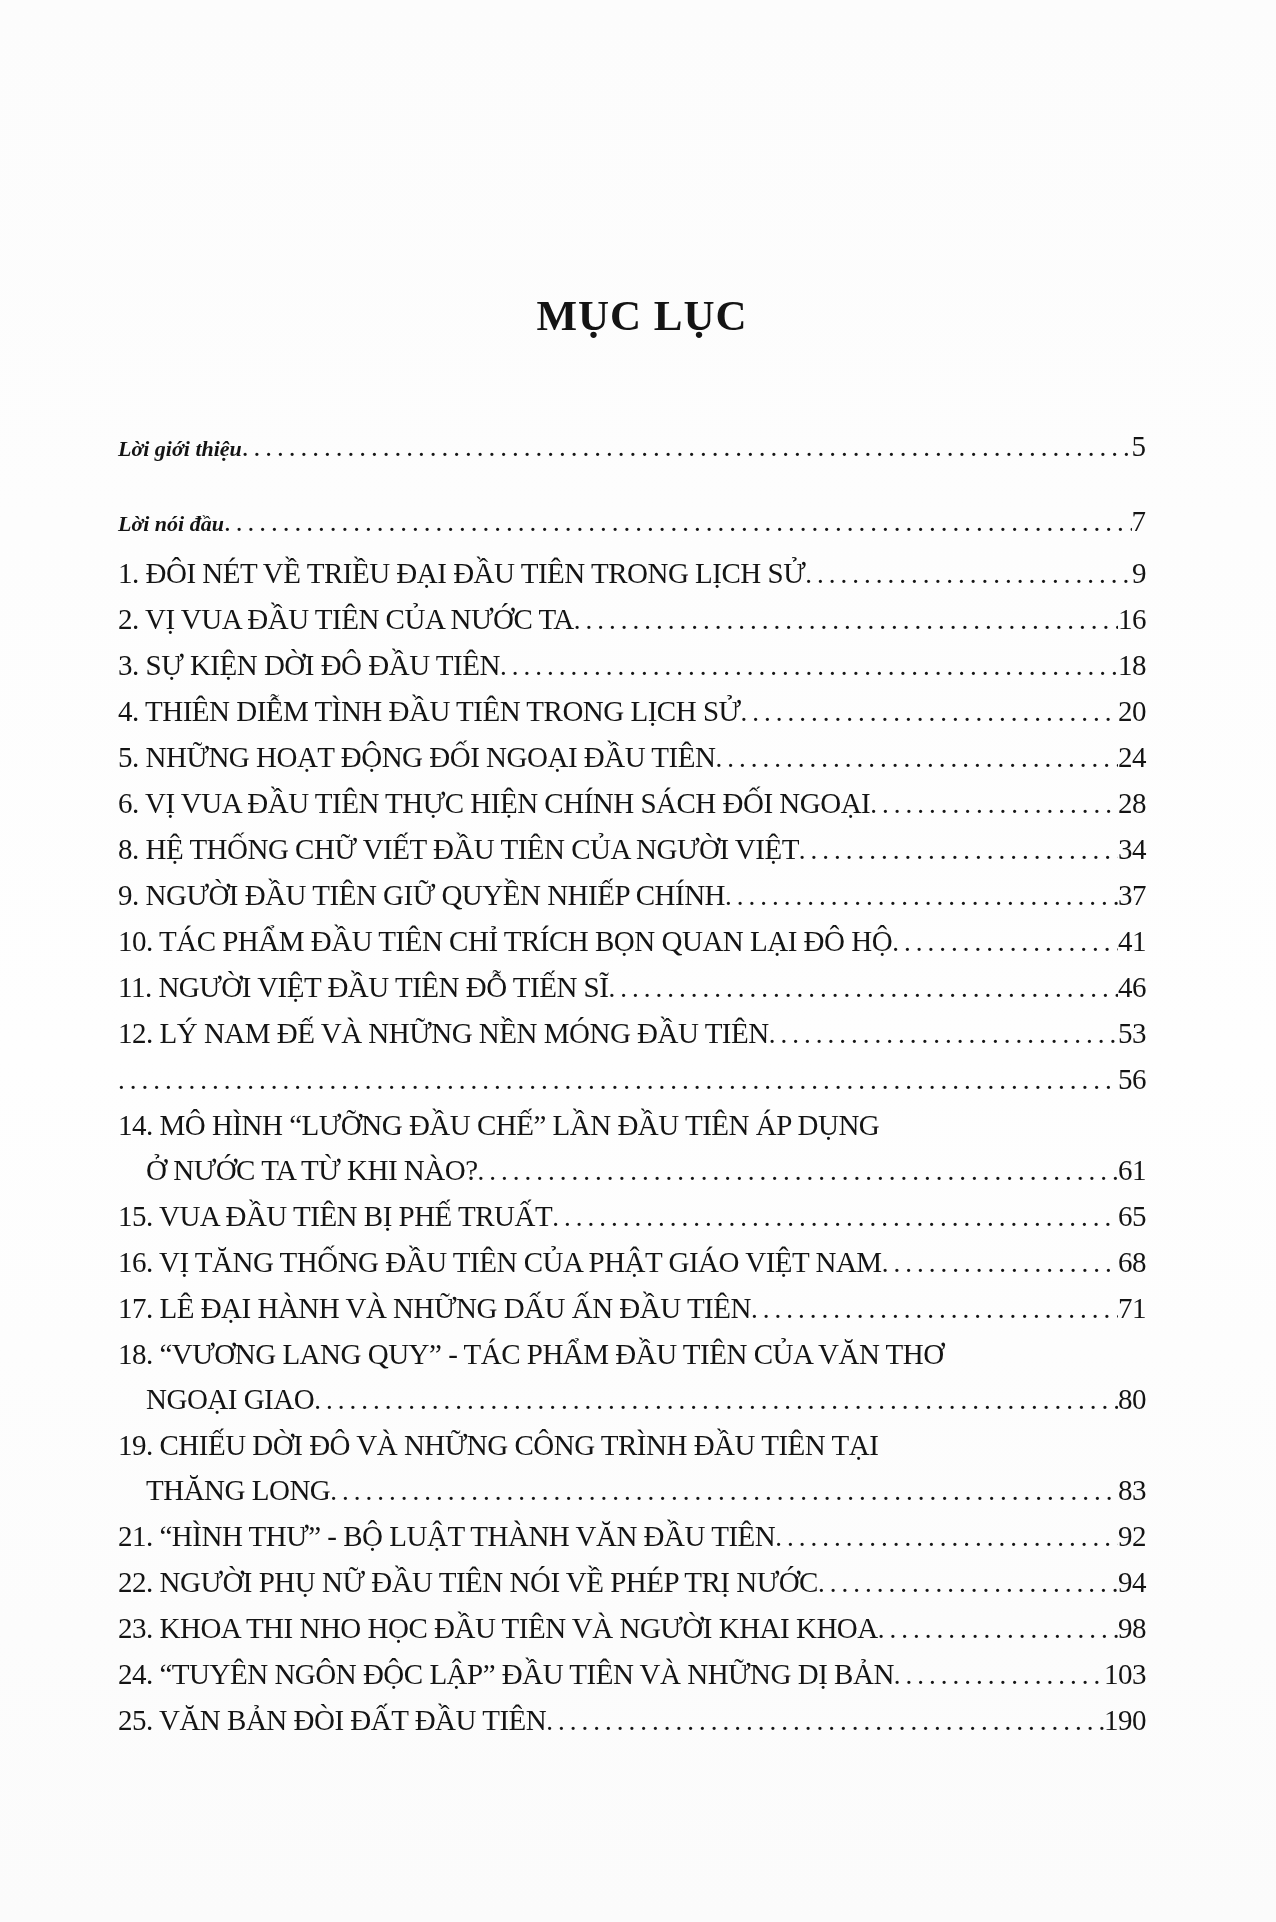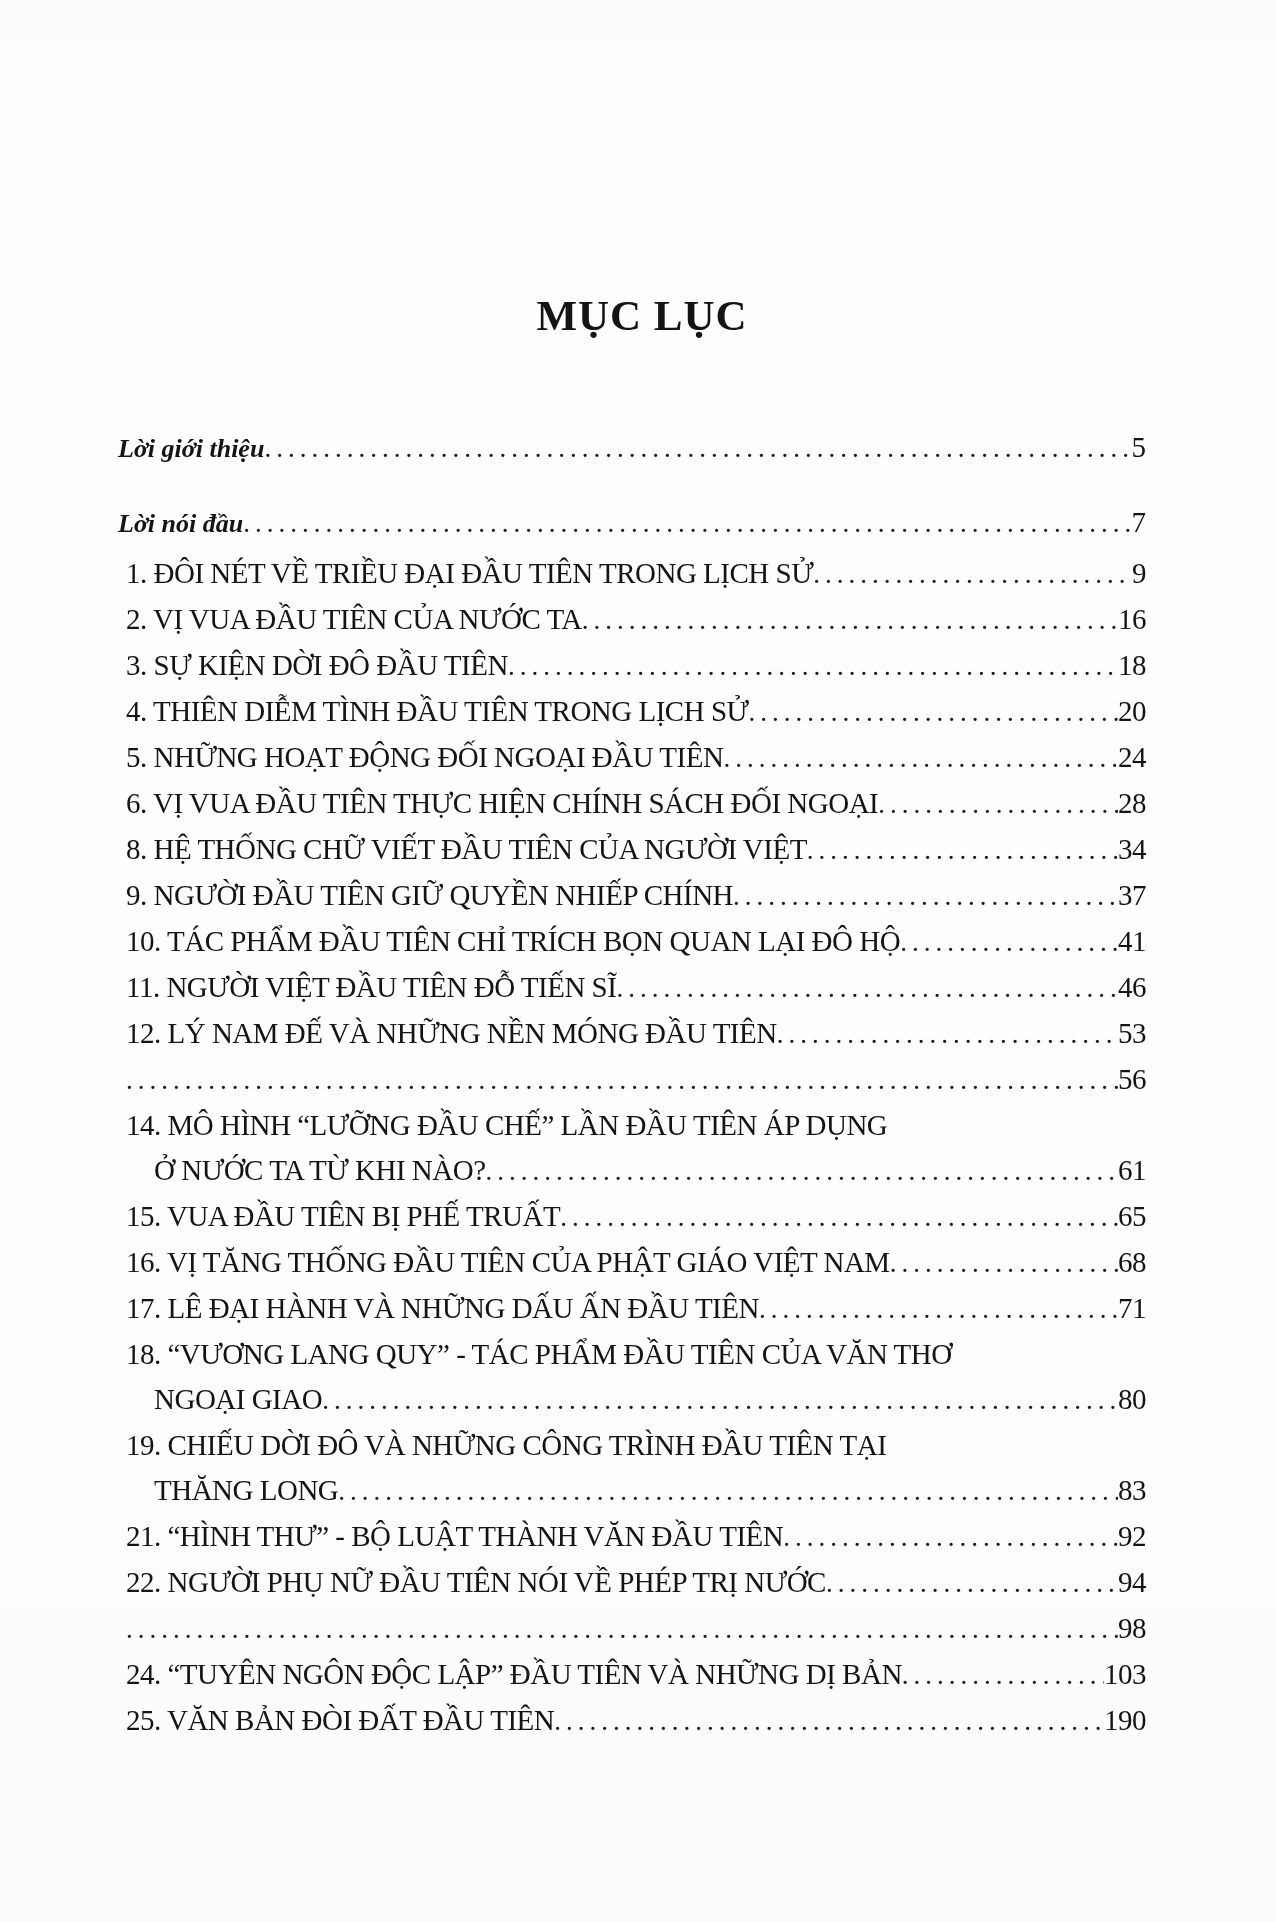--- a/index.html
+++ b/index.html
@@ -52,29 +52,28 @@
   }
   .dots::after {
     content: "......................................................................................................................................................................................................................";
   }
   .page-num {
     flex: 0 0 auto;
   }
   .entry.chapter {
     font-size: 29px;
     letter-spacing: -0.5px;
-    margin-left: 8px;
   }
   .entry.preface {
     font-size: 29px;
   }
   .entry.preface .t {
     font-style: italic;
     font-weight: bold;
-    font-size: 26px;
+    font-size: 22px;
     letter-spacing: 0;
     margin-top: 30px;
   }
   .entry.preface + .entry.chapter {
     margin-top: 5px;
   }
   .cont-line .t {
     padding-left: 28px;
   }
 </style>
@@ -287,20 +286,21 @@
     <div class="line label-line">
       <span class="t">22. NGƯỜI PHỤ NỮ ĐẦU TIÊN NÓI VỀ PHÉP TRỊ NƯỚC</span>
       <span class="dots"></span>
       <span class="page-num">94</span>
     </div>
 
   </div>
 
   <div class="entry chapter">
     <div class="line label-line">
+      <span class="t">23. KHOA THI NHO HỌC ĐẦU TIÊN VÀ NGƯỜI KHAI KHOA</span>
       <span class="dots"></span>
       <span class="page-num">98</span>
     </div>
 
   </div>
 
   <div class="entry chapter">
     <div class="line label-line">
       <span class="t">24. “TUYÊN NGÔN ĐỘC LẬP” ĐẦU TIÊN VÀ NHỮNG DỊ BẢN</span>
       <span class="dots"></span>

